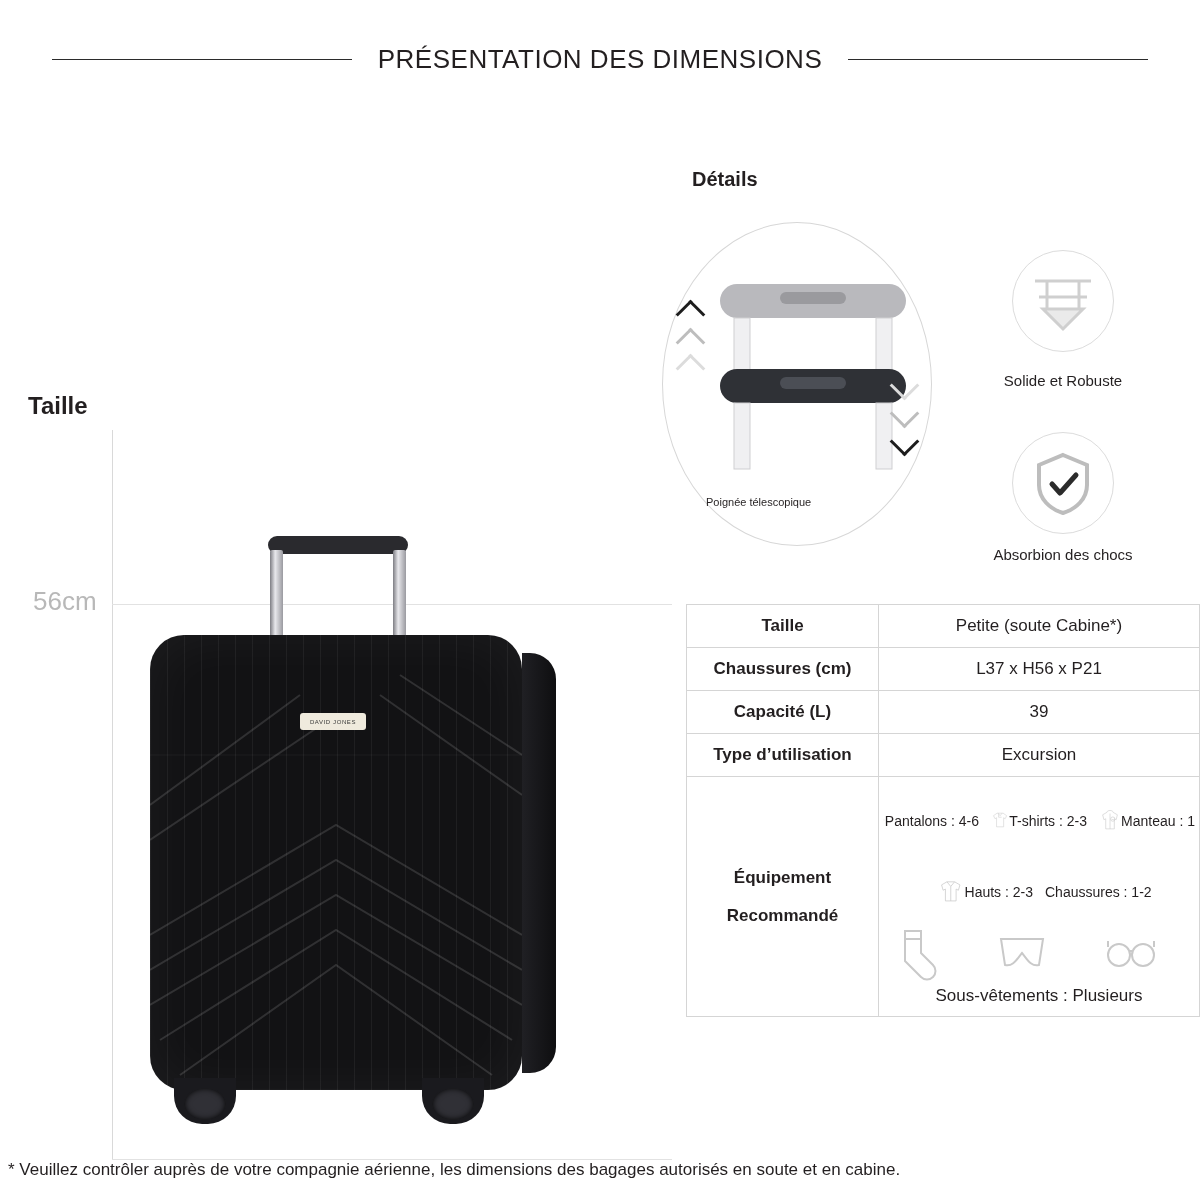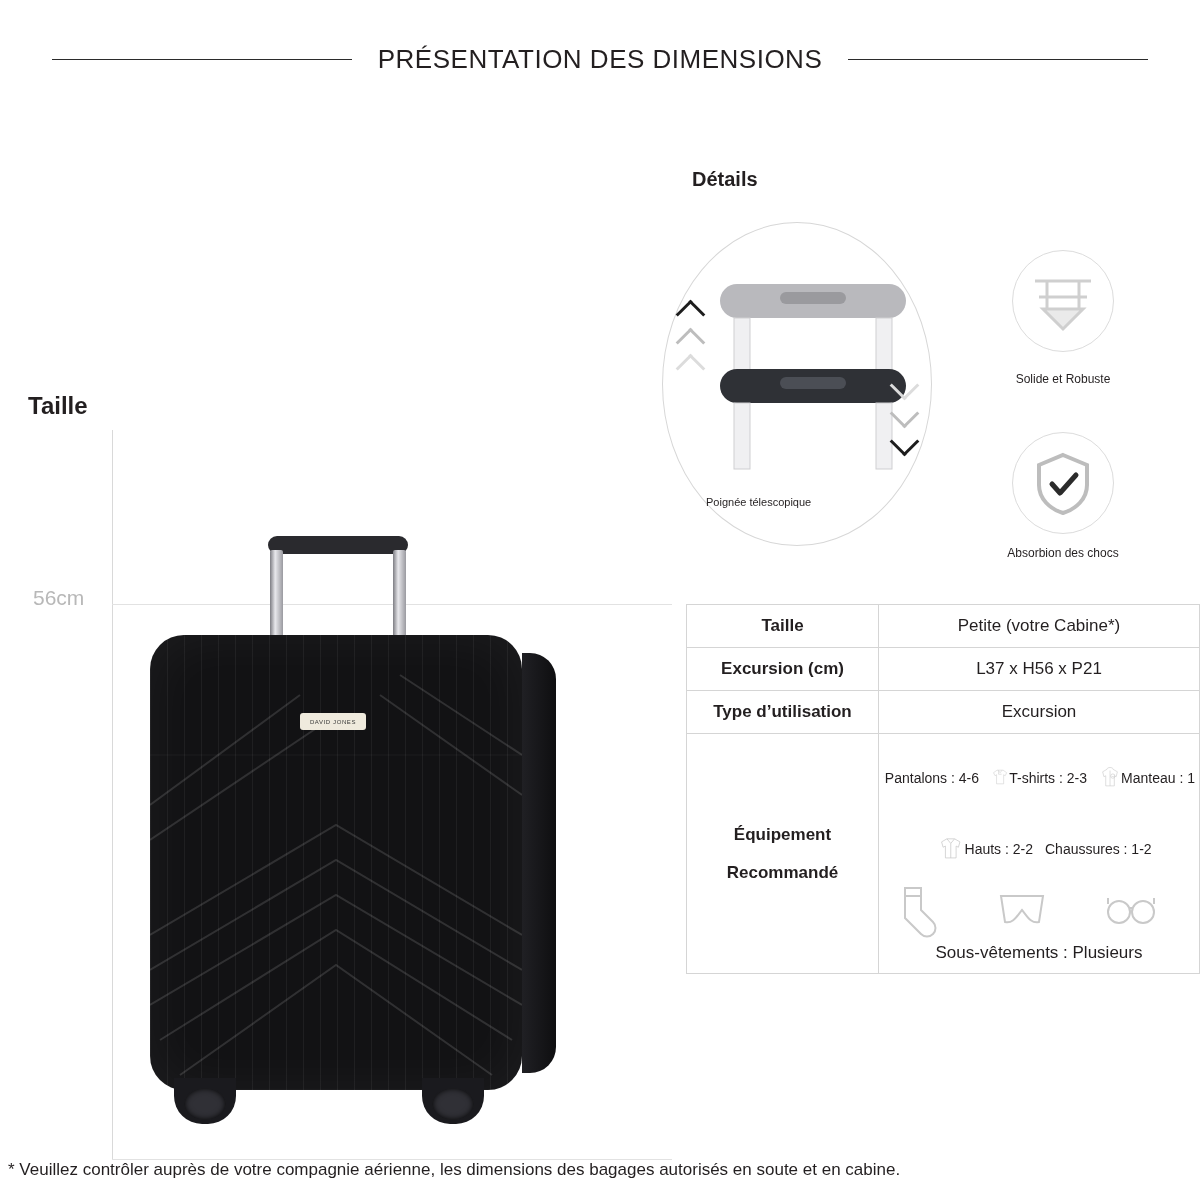--- a/index.html
+++ b/index.html
@@ -48,21 +48,21 @@
     left: 28px;
     top: 392px;
     font-size: 24px;
     font-weight: 700;
     color: #231f20;
   }
   .dim-56 {
     position: absolute;
     left: 33px;
     top: 586px;
-    font-size: 21px;
+    font-size: 26px;
     color: #b8b8b8;
   }
   
   .vline {
     position: absolute;
     left: 112px;
     top: 430px;
     width: 1px;
     height: 730px;
     background: #d9d9d9;
@@ -224,21 +224,21 @@
 
   .circ-icon {
     position: absolute;
     width: 100px;
     height: 100px;
     border-radius: 50%;
     border: 1px solid #dcdcdc;
   }
   .icon-caption {
     position: absolute;
-    font-size: 12px;
+    font-size: 15px;
     color: #231f20;
     text-align: center;
     white-space: nowrap;
   }
 
   
   .spec-table {
     position: absolute;
     left: 686px;
     top: 604px;
@@ -391,25 +391,29 @@
     <path d="M50 22 L74 32 V52 C74 66 63 76 50 80 C37 76 26 66 26 52 V32 Z" fill="none" stroke="#bdbdbd" stroke-width="4"></path>
     <path d="M39 51 L47 60 L63 42" fill="none" stroke="#2b2b2b" stroke-width="5" stroke-linecap="round" stroke-linejoin="round"></path>
   </svg>
 </div>
 <div class="icon-caption" style="left:972px; top:546px; width:182px;">Absorbion des chocs</div>
 
 <table class="spec-table">
   <tbody>
     <tr>
       <td class="lbl">Taille</td>
-      <td class="val">Petite (votre Cabine*)</td>
+      <td class="val">Petite (soute Cabine*)</td>
     </tr>
     <tr>
-      <td class="lbl">Excursion (cm)</td>
+      <td class="lbl">Chaussures (cm)</td>
       <td class="val">L37 x H56 x P21</td>
+    </tr>
+    <tr>
+      <td class="lbl">Capacité (L)</td>
+      <td class="val">39</td>
     </tr>
     <tr>
       <td class="lbl">Type d’utilisation</td>
       <td class="val">Excursion</td>
     </tr>
     <tr>
       <td class="lbl">
         <div>Équipement</div>
         <div style="height:18px;"></div>
         <div>Recommandé</div>
@@ -455,21 +459,21 @@
 
           <div class="equip-row">
             <div class="equip-item">
               <svg width="72" height="64" viewBox="0 0 72 64">
                 <g fill="none" stroke="#c9c9c9" stroke-width="2">
                   <path d="M26 8 L12 16 L16 30 L22 27 L22 58 L50 58 L50 27 L56 30 L60 16 L46 8 Z"></path>
                   <path d="M26 8 L36 20 L46 8"></path>
                   <path d="M36 20 L36 58"></path>
                 </g>
               </svg>
-              <div class="lab">Hauts : 2-2</div>
+              <div class="lab">Hauts : 2-3</div>
             </div>
 
             <div class="equip-item">
               <svg width="80" height="64" viewBox="0 0 80 64">
                 <g fill="none" stroke="#c9c9c9" stroke-width="2">
                   <path d="M10 30 C22 30 30 22 38 22 C48 22 52 34 66 36 C72 37 74 40 74 44 L10 44 Z"></path>
                   <path d="M10 44 L74 44"></path>
                   <path d="M36 24 L44 32"></path>
                   <path d="M42 24 L50 32"></path>
                 </g>

